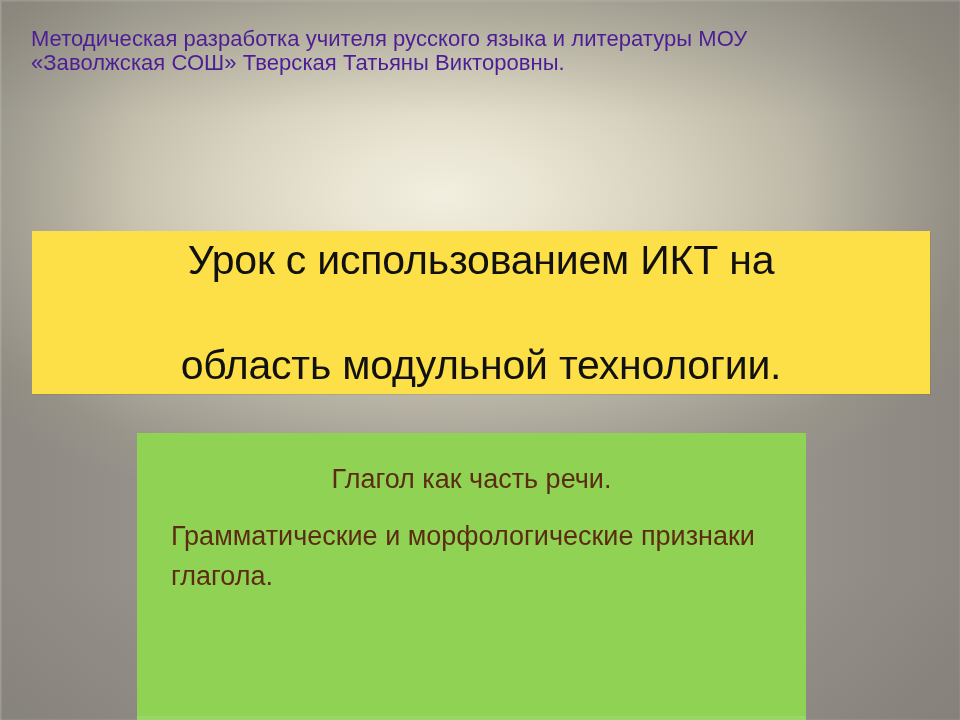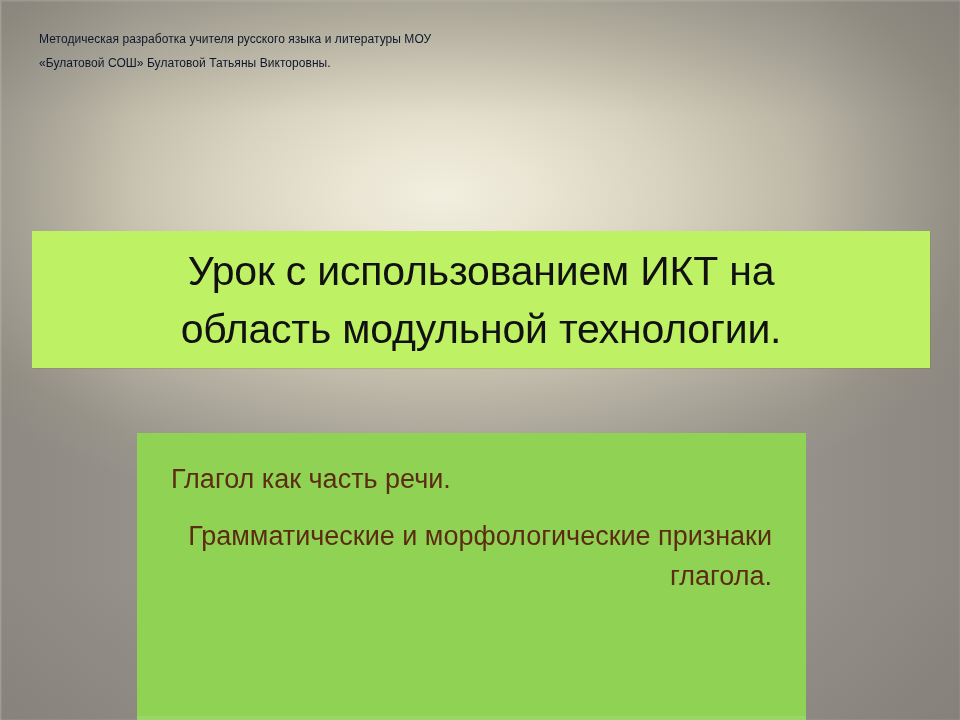--- a/index.html
+++ b/index.html
@@ -46,41 +46,40 @@
   }
 
   
   #header {
     position: absolute;
     left: 31px;
     top: 27px;
     width: 860px;
   }
   .header-line {
-    font-size: 12px;
+    font-size: 22px;
     line-height: 24px;
-    color: #0f172a;
+    color: #4c1d95;
     white-space: pre;
     letter-spacing: 0.05px;
-    margin-left: 8px;
   }
 
   
   #title-card {
     position: absolute;
     left: 32px;
     top: 231px;
     width: 898px;
-    height: 137px;
-    background: #bef264;
+    height: 163px;
+    background: #fde047;
     box-sizing: border-box;
     display: flex;
     flex-direction: column;
     align-items: center;
-    justify-content: center;
+    justify-content: space-between;
     box-shadow: 1px 1px 0 rgba(120,92,10,0.18);
   }
   .title-line {
     font-size: 41px;
     line-height: 58px;
     color: #111111;
     text-align: center;
     white-space: nowrap;
     letter-spacing: -0.2px;
   }
@@ -94,42 +93,43 @@
     height: 287px;
     background: #8fd254;
     box-sizing: border-box;
     padding: 24px 34px 0 34px;
     box-shadow: inset 0 -4px 0 rgba(255,255,255,0.10);
   }
   .subtitle-line {
     font-size: 27px;
     line-height: 45px;
     color: #5c2c12;
+    text-align: center;
     white-space: nowrap;
   }
   .subtitle-para {
     font-size: 27px;
     line-height: 40px;
     color: #5c2c12;
-    text-align: right;
+    text-align: left;
     margin-top: 14px;
   }
 </style>
 </head>
 <body>
 
 <div id="slide">
 
   <div id="bg-base"></div>
   <div id="bg-vignette"></div>
   <div id="bg-edge"></div>
 
   <div id="header">
     <div class="header-line">Методическая разработка учителя русского языка и литературы МОУ</div>
-    <div class="header-line">«Булатовой СОШ» Булатовой Татьяны Викторовны.</div>
+    <div class="header-line">«Заволжская СОШ» Тверская Татьяны Викторовны.</div>
   </div>
 
   <div id="title-card">
     <div class="title-line">Урок с использованием ИКТ на</div>
     <div class="title-line">область модульной технологии.</div>
   </div>
 
   <div id="subtitle-card">
     <div class="subtitle-line">Глагол как часть речи.</div>
     <div class="subtitle-para">Грамматические и морфологические признаки глагола.</div>

